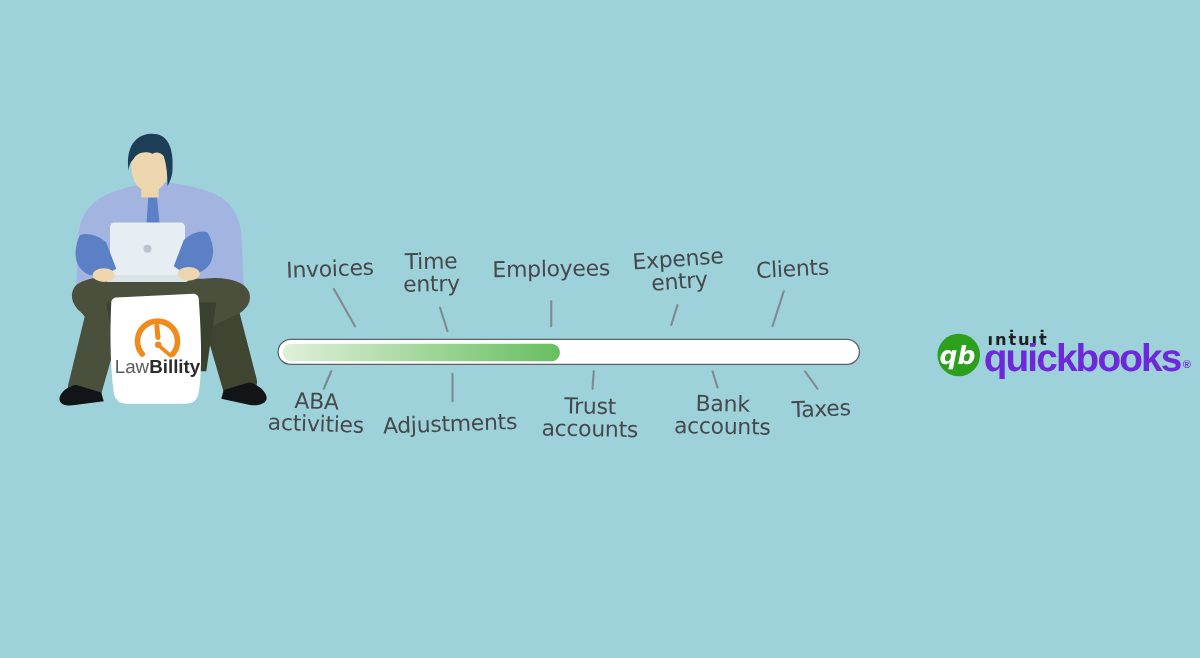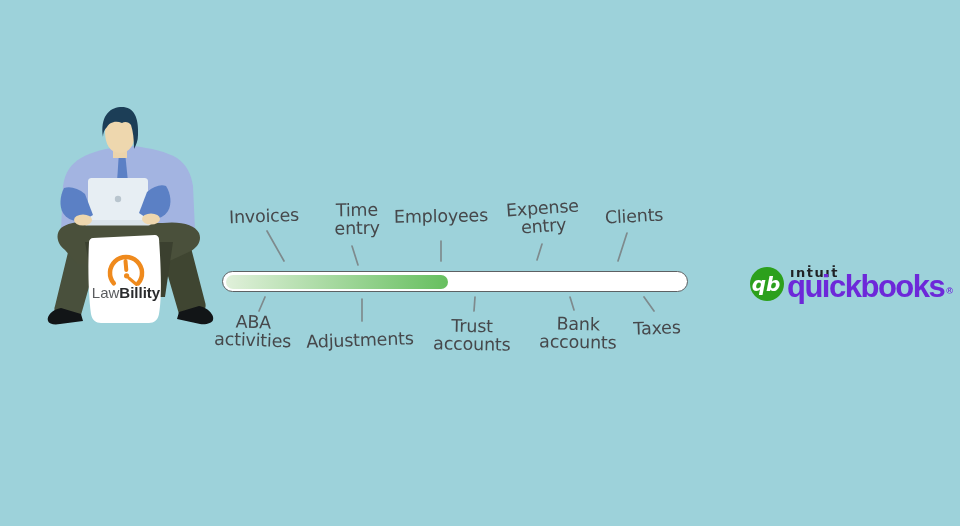--- a/index.html
+++ b/index.html
@@ -123,21 +123,21 @@
       <line x1="570" y1="297" x2="574" y2="310"></line>
       <line x1="644" y1="297" x2="654" y2="311"></line>
     </g>
   </svg>
 
   <div class="track" style="background: rgb(255, 255, 255); border-color: rgb(93, 97, 99);">
     <div class="fill" style="width: 48%; background: linear-gradient(90deg, rgb(224, 240, 218), rgb(102, 191, 95));"></div>
   </div>
 
   <div class="hand-label" style="left:264px; top:207px; transform:translateX(-50%) rotate(-2deg);">Invoices</div>
-  <div class="hand-label" style="left:345px; top:201px; transform:translateX(-50%) rotate(-1deg);margin-left:12px;">Time
+  <div class="hand-label" style="left:345px; top:201px; transform:translateX(-50%) rotate(-1deg);">Time
 entry</div>
   <div class="hand-label" style="left:441px; top:207px; transform:translateX(-50%) rotate(-1deg);">Employees</div>
   <div class="hand-label" style="left:543px; top:199px; transform:translateX(-50%) rotate(-4deg);">Expense
 entry</div>
   <div class="hand-label" style="left:634px; top:207px; transform:translateX(-50%) rotate(-3deg);">Clients</div>
 
   <div class="hand-label" style="left:253px; top:313px; transform:translateX(-50%) rotate(2deg);">ABA
 activities</div>
   <div class="hand-label" style="left:360px; top:331px; transform:translateX(-50%) rotate(-2deg);">Adjustments</div>
   <div class="hand-label" style="left:472px; top:317px; transform:translateX(-50%) rotate(1deg);">Trust

